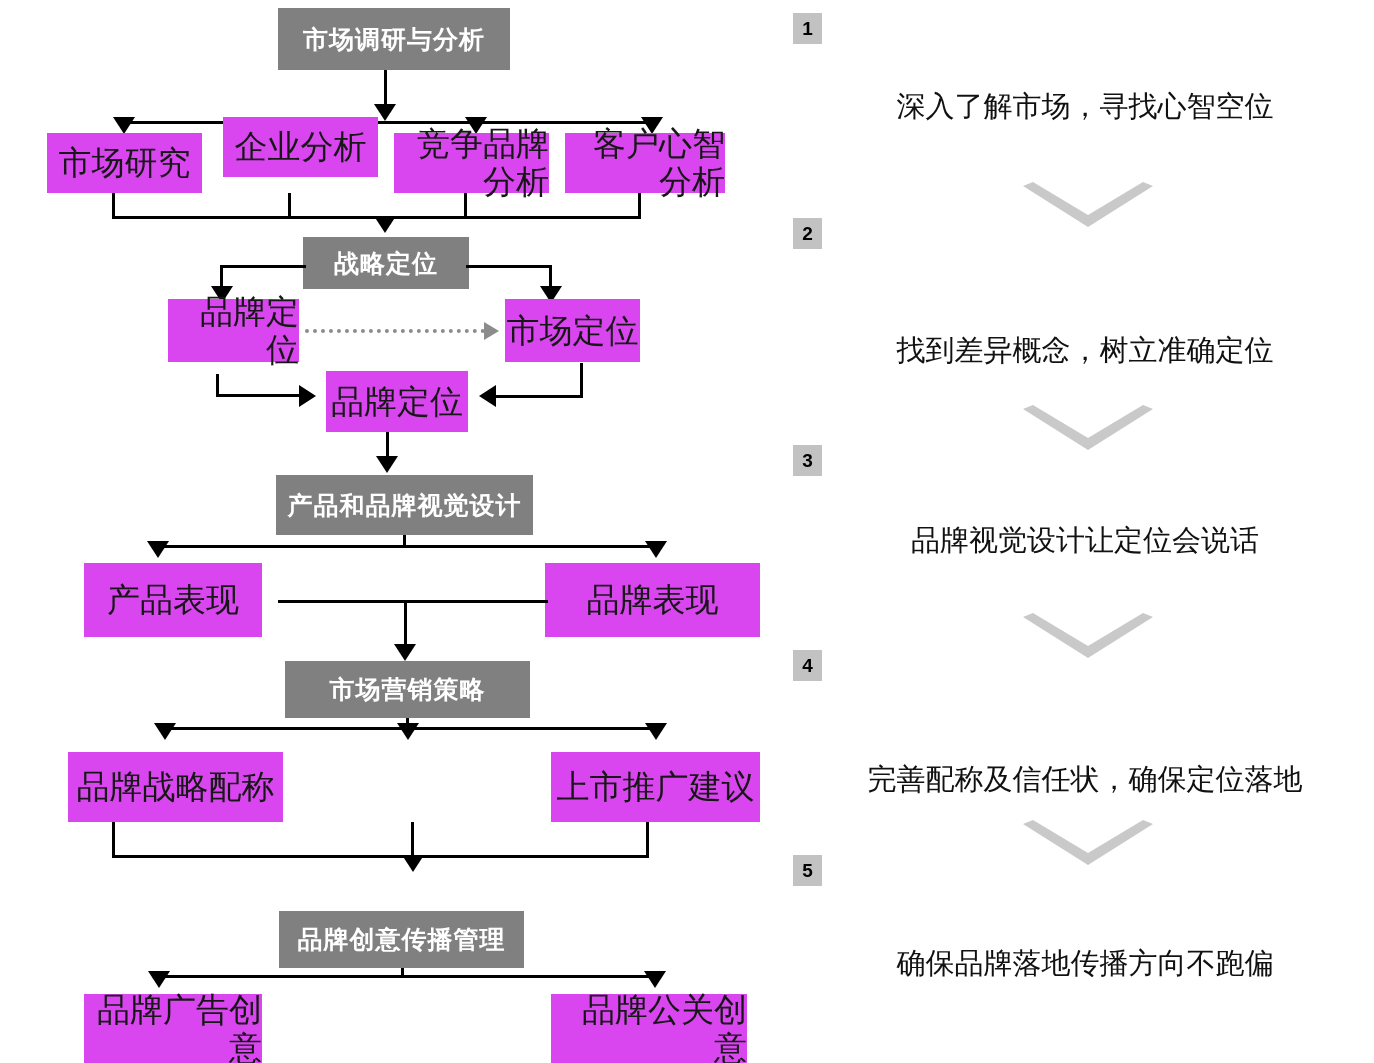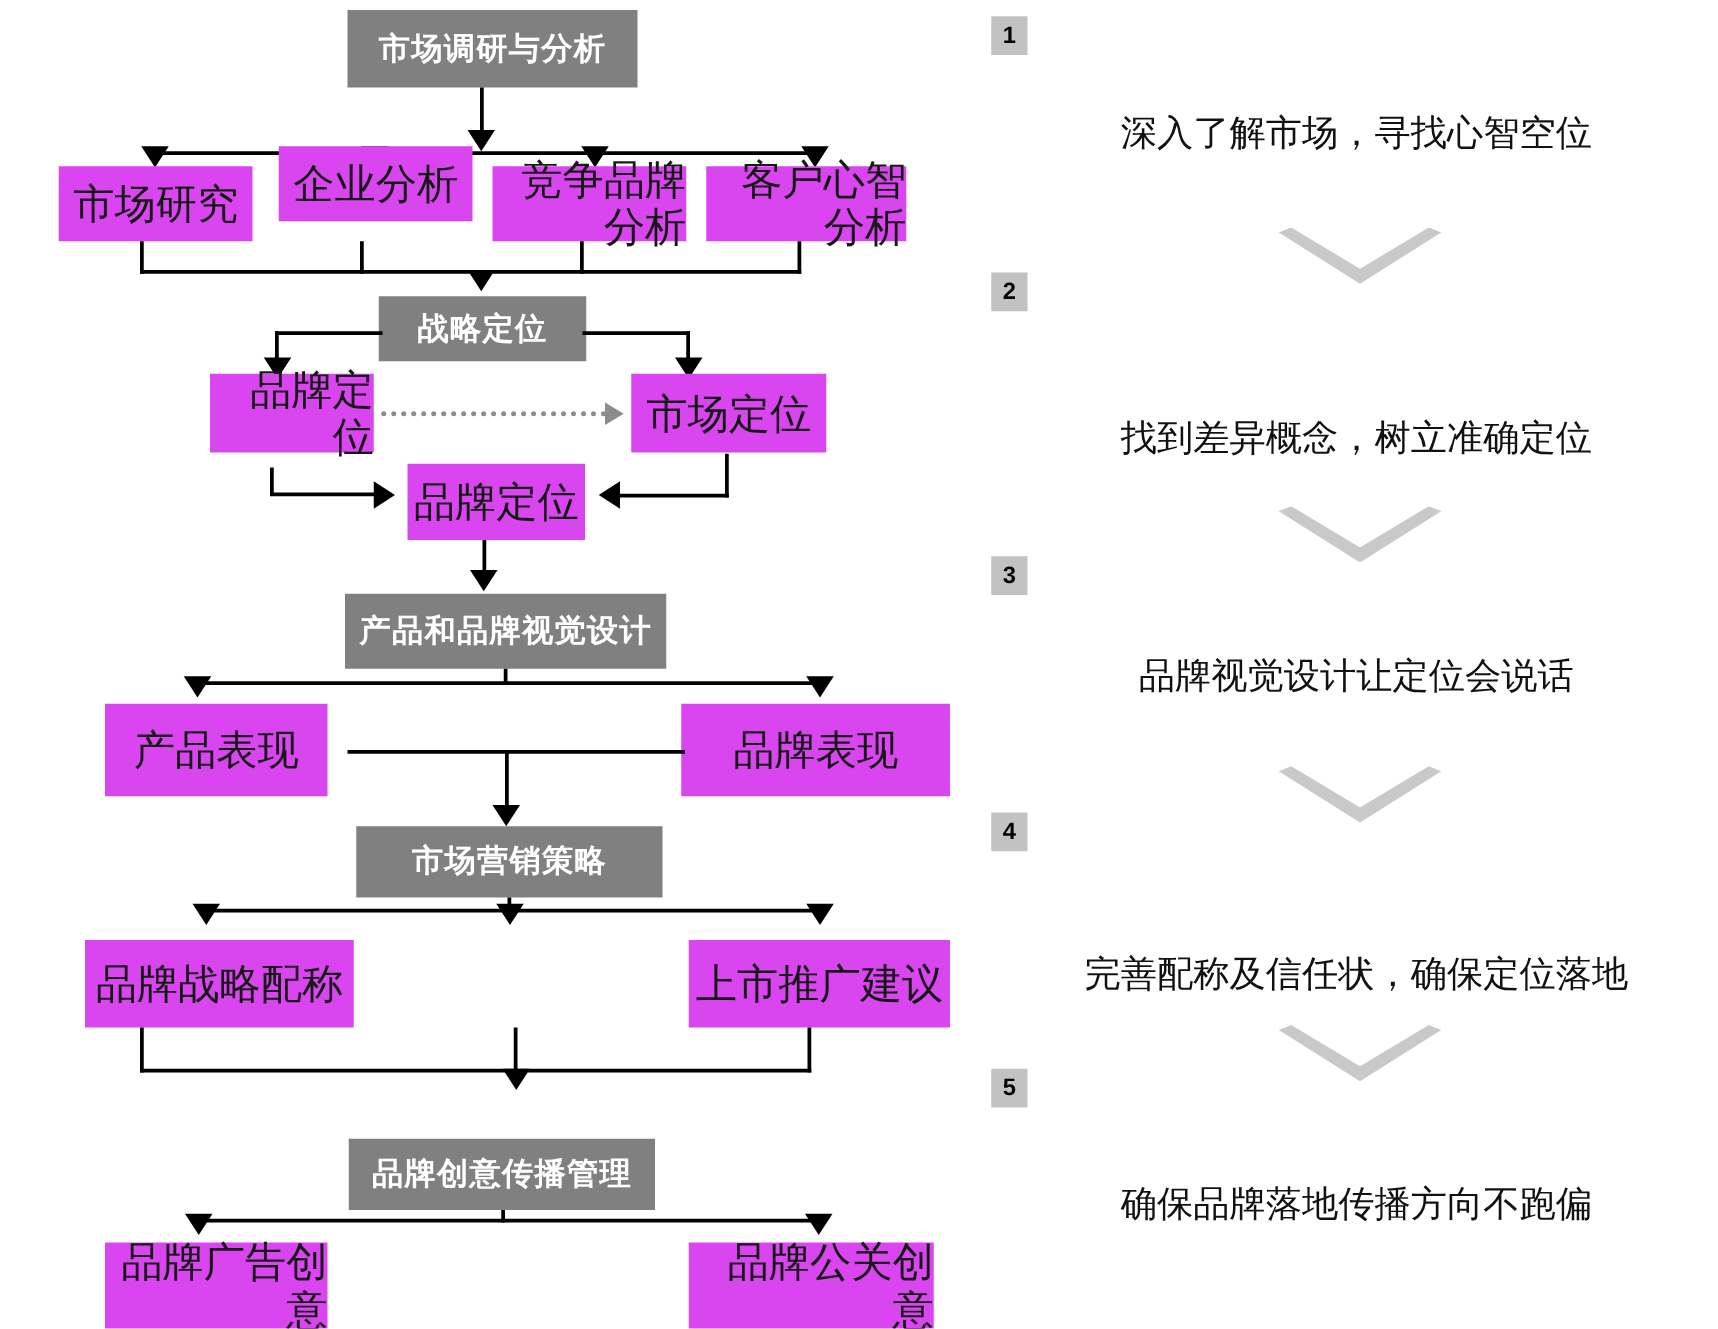--- a/index.html
+++ b/index.html
@@ -146,21 +146,21 @@
 
   <div class="ln ln-h" style="left:220px; top:265px; width:86px; height:3px;"></div>
   <div class="ln ln-v" style="left:220px; top:265px; width:3px; height:28px;"></div>
   <div class="arrow-down" style="left:211px; top:286px;"></div>
 
   <div class="ln ln-h" style="left:466px; top:265px; width:86px; height:3px;"></div>
   <div class="ln ln-v" style="left:549px; top:265px; width:3px; height:28px;"></div>
   <div class="arrow-down" style="left:540px; top:286px;"></div>
 
   <div class="box node" style="left:168px; top:299px; width:131px; height:63px;">品牌定位</div>
-  <div class="box node" style="left:505px; top:299px; width:156px; height:63px;">市场定位</div>
+  <div class="box node" style="left:505px; top:299px; width:135px; height:63px;">市场定位</div>
   <div class="box node" style="left:326px; top:371px; width:142px; height:61px;">品牌定位</div>
 
   <div class="dotted-line" style="left:305px; top:329px; width:180px;"></div>
   <div class="arrow-right-gray" style="left:484px; top:322px;"></div>
 
   <div class="ln ln-v" style="left:216px; top:374px; width:3px; height:22px;"></div>
   <div class="ln ln-h" style="left:216px; top:394px; width:85px; height:3px;"></div>
   <div class="arrow-right" style="left:299px; top:385px;"></div>
 
   <div class="ln ln-v" style="left:580px; top:363px; width:3px; height:35px;"></div>

